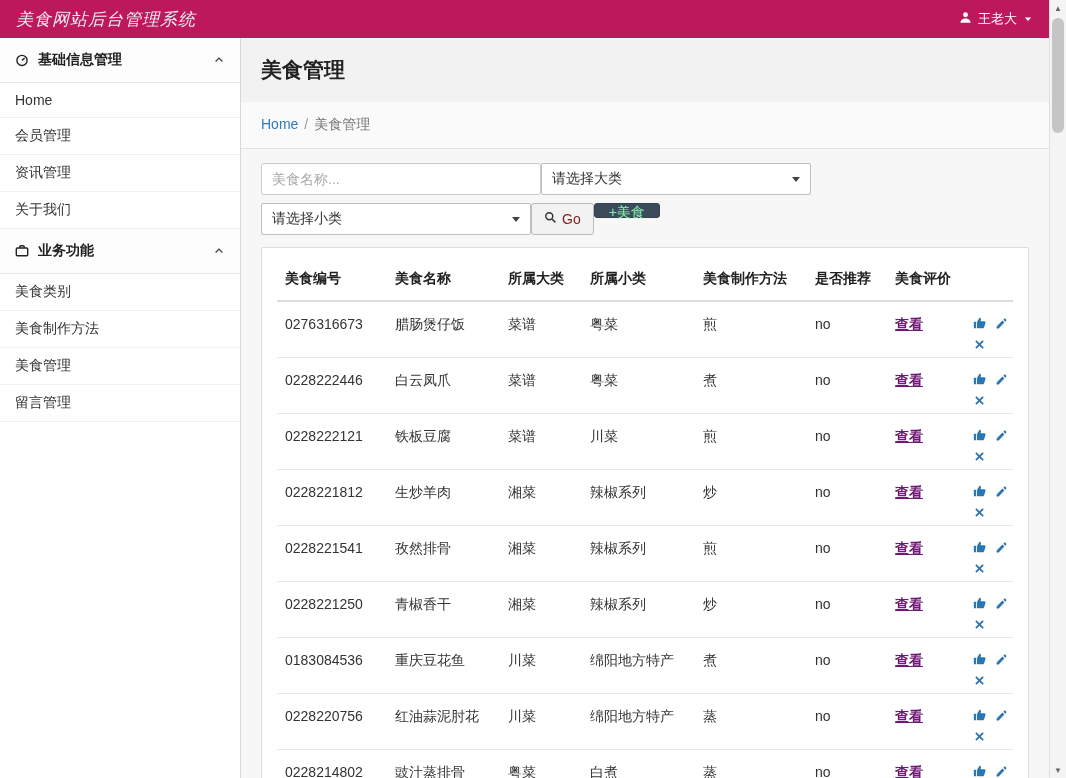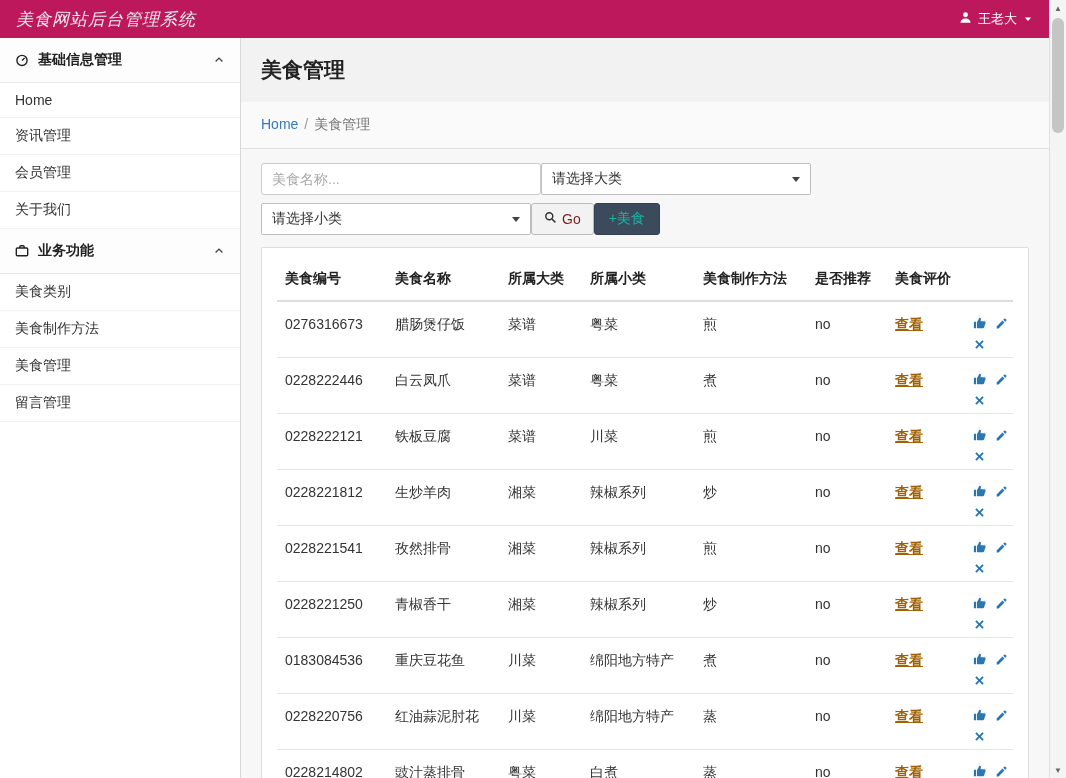--- a/index.html
+++ b/index.html
@@ -67,39 +67,39 @@
     width:0; height:0; border-left:4px solid transparent;
     border-right:4px solid transparent; border-top:5px solid #444;
   }
   .go-btn {
     height:32px; padding:0 12px; background:#f2f2f2; border:1px solid #bbb;
     border-radius:3px; display:flex; align-items:center; gap:5px;
     font-size:14px; color:#7f1d1d; cursor:pointer;
     font-family:"Liberation Sans","DejaVu Sans",sans-serif;
   }
   .add-btn {
-    height:32px; padding:0 14px; background:#3c4b5c; border:1px solid #32404f;
-    border-radius:3px; color:#14b8a6; font-size:14px; cursor:pointer;
+    height:15px; padding:0 14px; background:#3c4b5c; border:1px solid #32404f;
+    border-radius:3px; color:#86efac; font-size:14px; cursor:pointer;
     font-family:"Liberation Sans","DejaVu Sans",sans-serif;
   }
   
   .card {
     margin:12px 20px 0; background:#fff; border:1px solid #ddd;
     border-radius:2px; padding:10px 15px 20px;
   }
   table { width:100%; border-collapse:collapse; table-layout:fixed; }
   th {
     text-align:left; font-size:14px; color:#222; padding:12px 8px;
     border-bottom:2px solid #ddd; font-weight:bold;
   }
   td {
     font-size:14px; color:#333; padding:14px 8px 6px; vertical-align:top;
     border-bottom:1px solid #e7e7e7;
   }
-  .view-link { color:#a16207; text-decoration:underline; cursor:pointer; font-weight:bold; }
+  .view-link { color:#701a75; text-decoration:underline; cursor:pointer; font-weight:bold; }
   .actions .line { display:flex; gap:8px; align-items:center; }
   .actions .line2 { margin-top:8px; }
   .act { cursor:pointer; display:inline-flex; }
   
   .scrollbar {
     position:absolute; right:0; top:0; width:17px; height:778px;
     background:#f4f4f4; border-left:1px solid #e0e0e0; z-index:10;
   }
   .sb-arrow {
     position:absolute; left:0; width:16px; height:16px; display:flex;
@@ -140,22 +140,22 @@
         </svg>
       </span>
       <span>基础信息管理</span>
       <span class="sb-chev">
         <svg viewBox="0 0 16 16" width="12" height="12">
           <path d="M3.5 10l4.5-4.5L12.5 10" fill="none" stroke="#444" stroke-width="1.8"></path>
         </svg>
       </span>
     </div>
     <div class="sb-item">Home</div>
+    <div class="sb-item">会员管理</div>
     <div class="sb-item">资讯管理</div>
-    <div class="sb-item">会员管理</div>
     <div class="sb-item">关于我们</div>
     <div class="sb-section">
       <span style="display:flex">
         <svg viewBox="0 0 16 16" width="14" height="14">
           <rect x="1.5" y="4.5" width="13" height="9" rx="1.2" fill="none" stroke="#222" stroke-width="1.6"></rect>
           <path d="M5.5 4.5V3.2c0-.7.5-1.2 1.2-1.2h2.6c.7 0 1.2.5 1.2 1.2v1.3" fill="none" stroke="#222" stroke-width="1.6"></path>
         </svg>
       </span>
       <span>业务功能</span>
       <span class="sb-chev">

